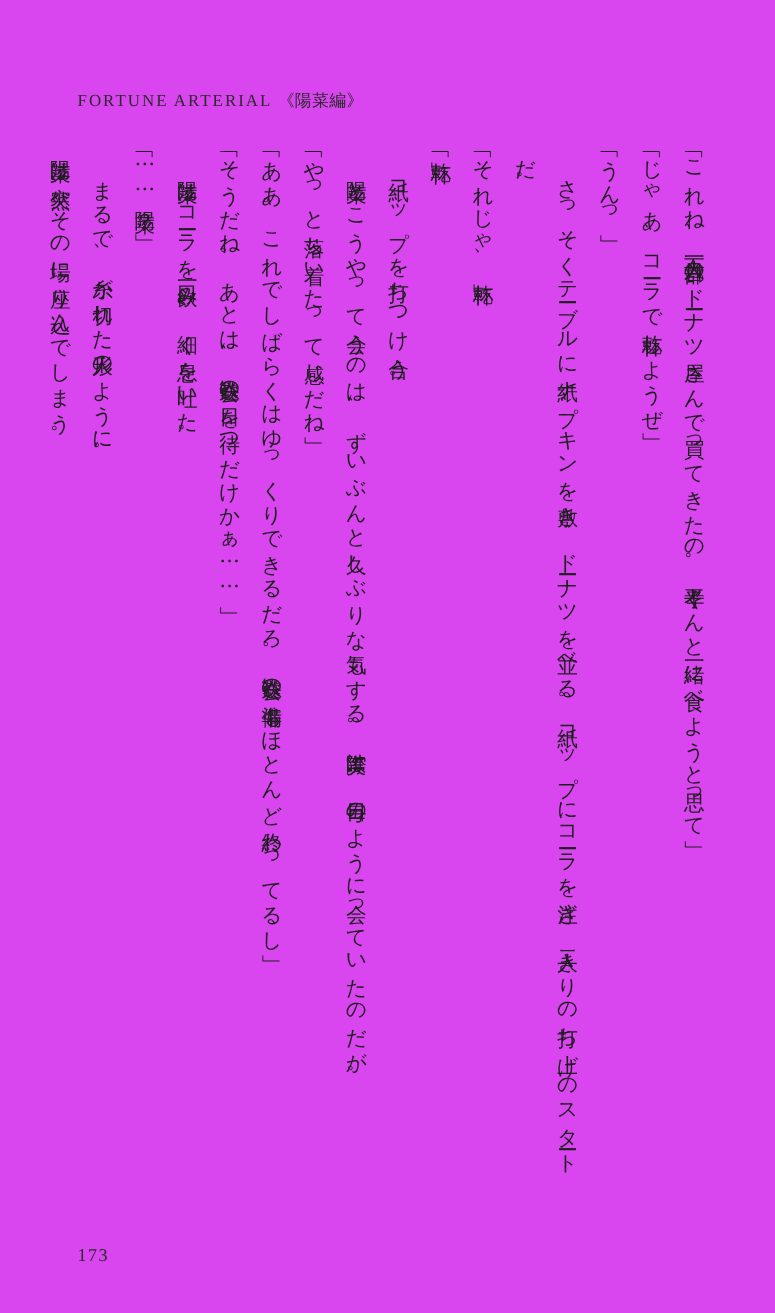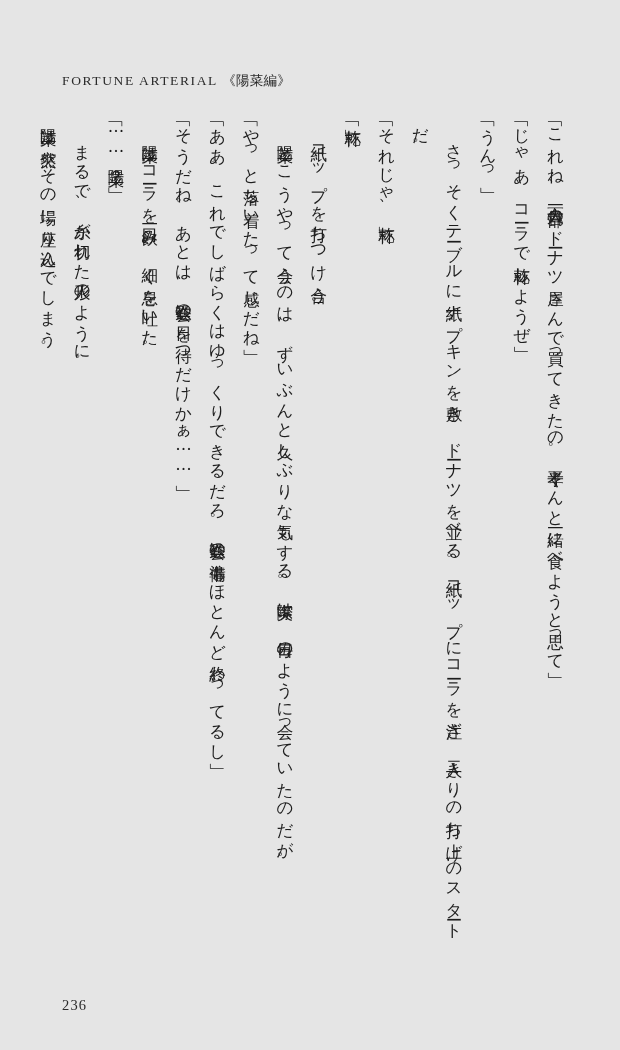--- a/index.html
+++ b/index.html
@@ -14,21 +14,21 @@
     color: #1a1a1a;
     position: relative;
     overflow: hidden;
   }
   .page {
     position: absolute;
     left: 0;
     top: 0;
     width: 620px;
     height: 1050px;
-    background: #e5e5e5;
+    background: #d946ef;
   }
   
   .running-header {
     position: absolute;
     left: 62px;
     top: 72px;
     font-size: 13.5px;
     letter-spacing: 0.06em;
     color: #2b2b2b;
     white-space: nowrap;
@@ -99,15 +99,15 @@
       <p class="indent">陽菜とこうやって会うのは、ずいぶんと久しぶりな気もする。実際は、毎日のように会っていたのだが。</p>
       <p>「やっと落ち着いたって感じだね」</p>
       <p>「ああ。これでしばらくはゆっくりできるだろ。歓送会の準備もほとんど終わってるし」</p>
       <p>「そうだね。あとは、歓送会の日を待つだけかぁ……」</p>
       <p class="indent">陽菜はコーラを一口飲み、細く息を吐いた。</p>
       <p>「……陽菜？」</p>
       <p class="indent">まるで、糸が切れた人形のように。</p>
       <p>陽菜は突然、その場に座り込んでしまう。</p>
     </div>
 
-  <div class="page-number">236</div>
+  <div class="page-number">173</div>
 
 </div>
 
 </body></html>

